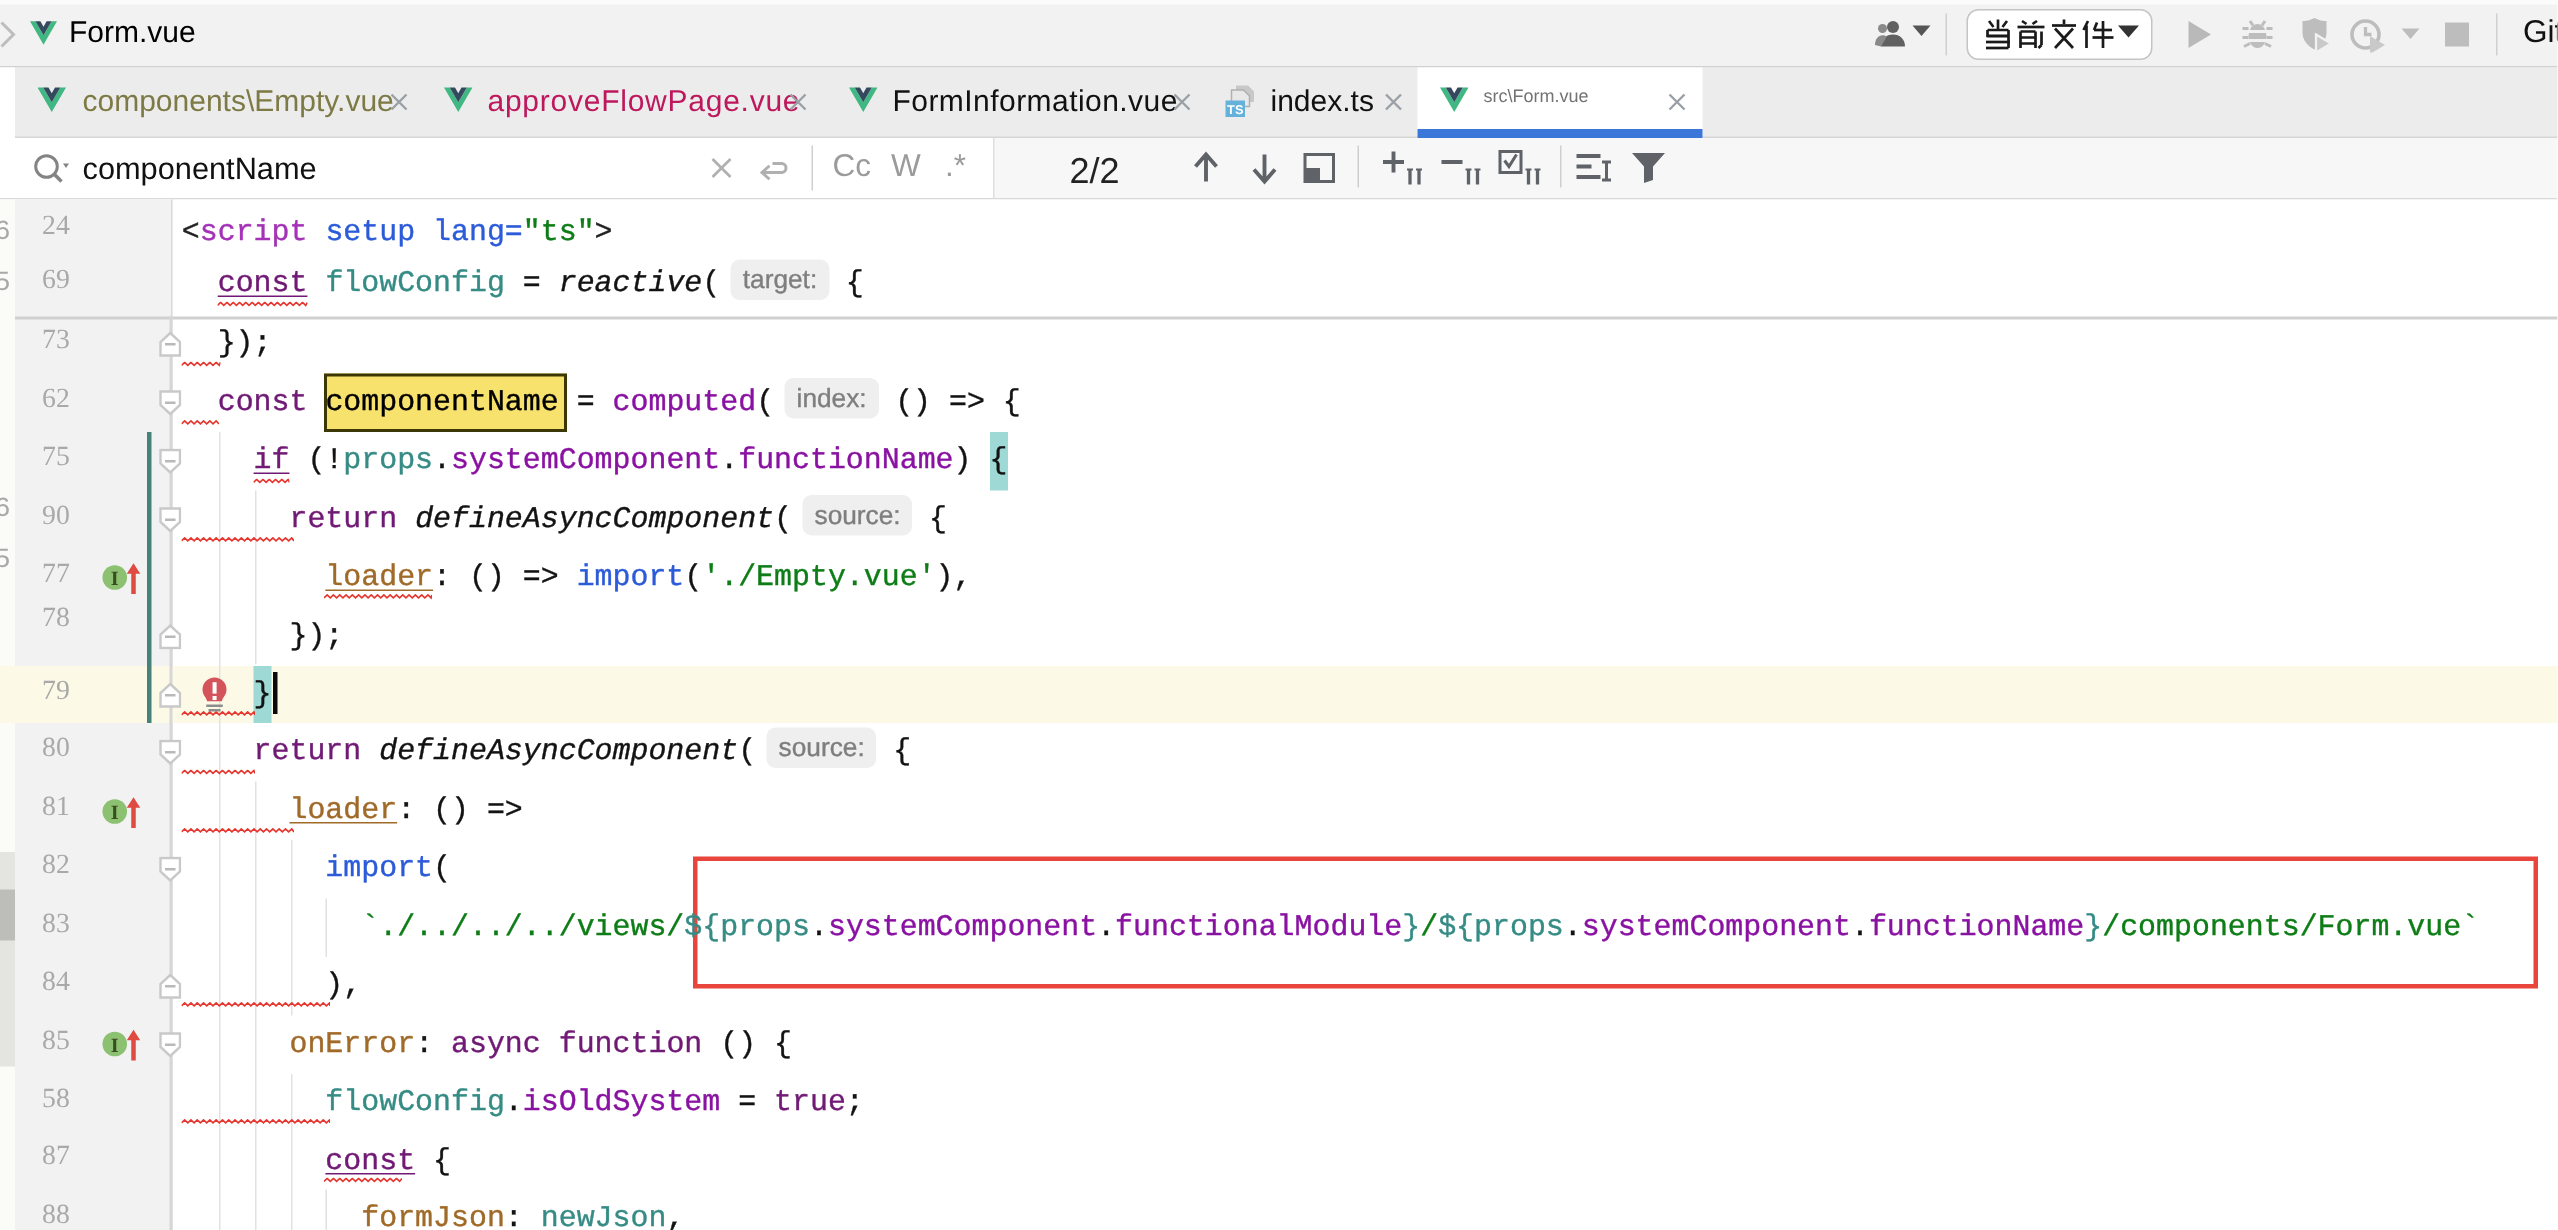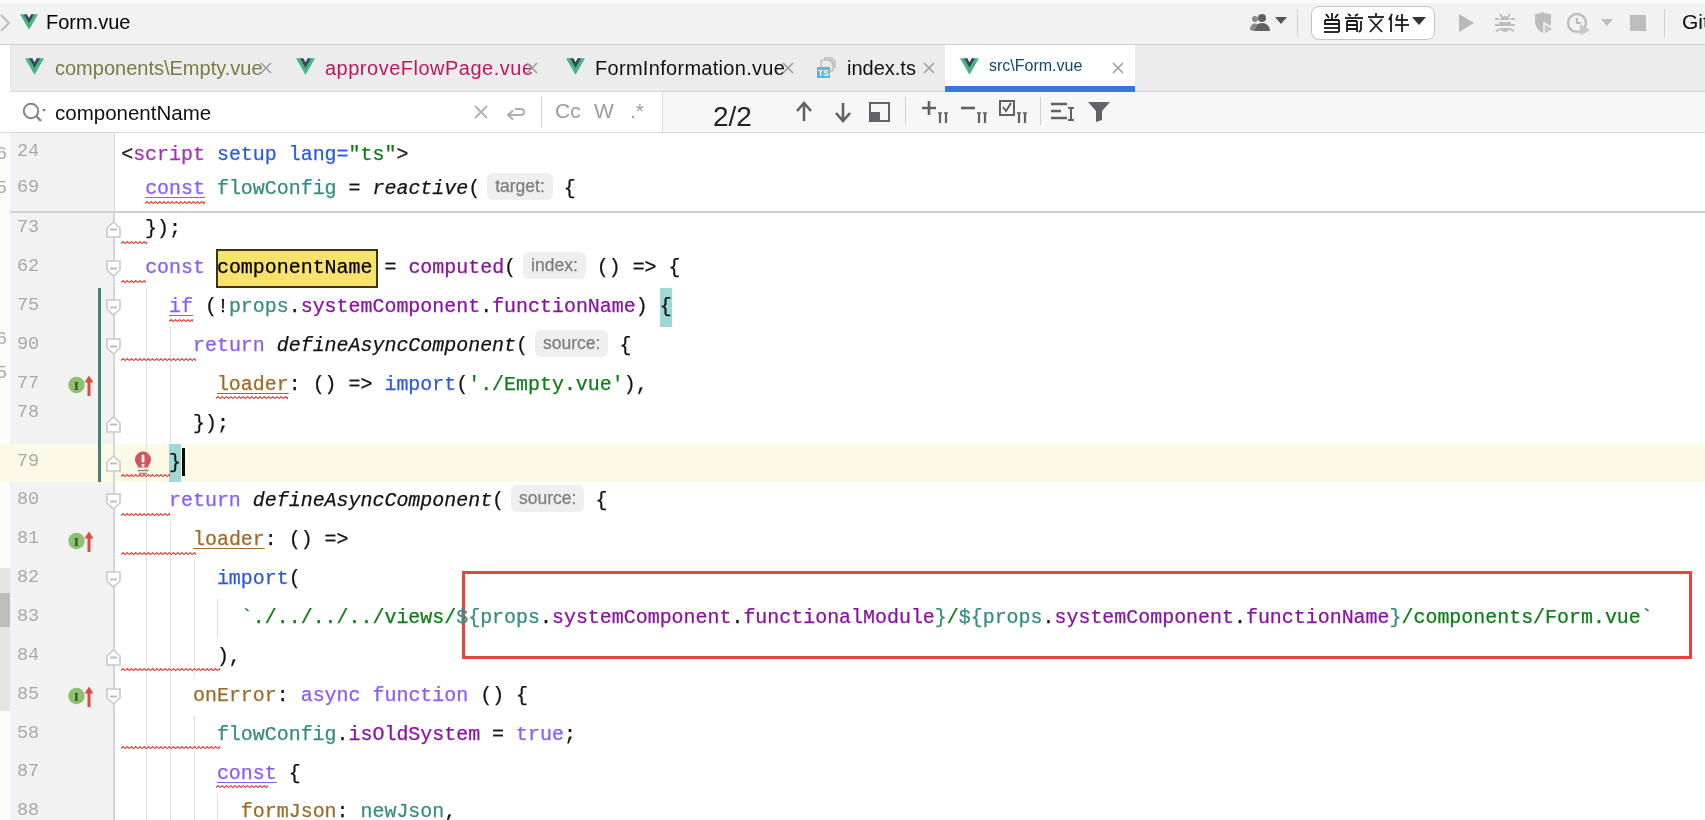--- a/index.html
+++ b/index.html
@@ -2,23 +2,23 @@
 <html><head><meta charset="utf-8"><style>
   * { margin:0; padding:0; box-sizing:border-box; }
   html,body { width:1705px; height:820px; overflow:hidden; }
   body { position:relative; background:#fff; font-family:"Liberation Sans",sans-serif; }
   .abs { position:absolute; }
   #titlebar { left:0; top:0; width:1705px; height:45px; background:#f2f2f2; border-bottom:1px solid #d1d1d1; }
   #tabbar { left:0; top:45px; width:1705px; height:47px; background:#ececec; }
   #searchbar { left:0; top:92px; width:1705px; height:41px; background:#f7f7f7; border-bottom:1px solid #d9d9d9; }
   .sep { position:absolute; width:1px; background:#cfcfcf; }
   #editor { left:0; top:133px; width:1705px; height:687px; background:#fff; }
-  .lnum { position:absolute; width:37px; text-align:center; font-family:Liberation Mono, monospace; font-size:18.5px; color:#a9a9a9; left:9.5px; }
+  .lnum { position:absolute; width:37px; text-align:right; font-family:Liberation Serif, serif; font-size:18.5px; color:#a9a9a9; left:9.5px; }
   .cl { position:absolute; left:121.2px; white-space:pre; font-family:"Liberation Mono",monospace; font-size:19.94px; color:#131313; -webkit-text-stroke:0.25px currentColor; }
-  .k { color:#8b5cf6; }
+  .k { color:#701a75; }
   .b { color:#2c5bd9; }
   .tl { color:#368c85; }
   .pu { color:#8a12a2; }
   .st { color:#0e7d17; }
   .pk { color:#a06a28; }
   .tag { color:#a431b8; }
   .it { font-style:italic; }
   .ul { text-decoration:underline; text-decoration-thickness:1.3px; text-underline-offset:3px; }
   .hint { display:inline-block; font-family:"Liberation Sans",sans-serif; font-size:17.5px; color:#7e7e7e; background:#efefef; border-radius:6px; padding:0 8px; line-height:27px; vertical-align:2px; margin-left:7px; margin-right:11px; }
   .ig { position:absolute; width:1px; background:#e2e2e2; }
@@ -132,21 +132,21 @@
 <div class="abs" style="left:847px;top:12px;font-size:20px;color:#111">index.ts</div>
 <svg class="abs" style="left:922px;top:16px" width="14" height="14" viewBox="0 0 14 14">
       <path d="M2 2 L12 12 M12 2 L2 12" stroke="#9aa0a6" stroke-width="1.6"></path>
     </svg>
 <div class="abs" style="left:945px;top:0;width:190px;height:47px;background:#fff"></div>
 <div class="abs" style="left:945px;top:41px;width:190px;height:6px;background:#3b77d8"></div>
 <svg class="abs" style="left:960px;top:13px" width="19" height="17" viewBox="0 0 20 17.3">
       <polygon points="0,0 4,0 10,10.4 16,0 20,0 10,17.3" fill="#41b883"></polygon>
       <polygon points="4,0 7.7,0 10,4.1 12.3,0 16,0 10,10.4" fill="#35495e"></polygon>
     </svg>
-<div class="abs" style="left:989px;top:12px;font-size:16px;color:#0c4a6e">src\Form.vue</div>
+<div class="abs" style="left:989px;top:12px;font-size:12px;color:#737373">src\Form.vue</div>
 <svg class="abs" style="left:1111px;top:16px" width="14" height="14" viewBox="0 0 14 14">
       <path d="M2 2 L12 12 M12 2 L2 12" stroke="#9aa0a6" stroke-width="1.6"></path>
     </svg>
 </div>
 
 <div id="searchbar" class="abs">
 <div class="abs" style="left:0;top:0;width:663px;height:40px;background:#fff;border-right:1px solid #dedede"></div>
 <svg class="abs" style="left:21px;top:9px" width="28" height="24" viewBox="0 0 28 24">
 <circle cx="10" cy="10" r="7.2" fill="none" stroke="#848484" stroke-width="2"></circle>
 <path d="M15.2 15.2 L20 20" stroke="#848484" stroke-width="2.4"></path>
@@ -157,21 +157,21 @@
       <path d="M3 3 L15 15 M15 3 L3 15" stroke="#b0b0b0" stroke-width="1.8"></path>
     </svg>
 <svg class="abs" style="left:505px;top:9px" width="24" height="22" viewBox="0 0 24 22">
 <path d="M4 14 H16 C20 14 20 8 16 8 H10" fill="none" stroke="#b0b0b0" stroke-width="2"></path>
 <path d="M8 9.5 L3 14 L8 18.5" fill="none" stroke="#b0b0b0" stroke-width="2"></path>
     </svg>
 <div class="sep" style="left:541px;top:5px;height:30px"></div>
 <div class="abs" style="left:555px;top:7px;font-size:21px;color:#9b9b9b">Cc</div>
 <div class="abs" style="left:594px;top:7px;font-size:21px;color:#9b9b9b">W</div>
 <div class="abs" style="left:630px;top:7px;font-size:21px;color:#9b9b9b">.*</div>
-<div class="abs" style="left:713px;top:9px;font-size:28px;color:#222">2/2</div>
+<div class="abs" style="left:713px;top:9px;font-size:24px;color:#222">2/2</div>
 <svg class="abs" style="left:793px;top:8px" width="22" height="24" viewBox="0 0 22 24">
 <path d="M11 21 V4 M4 11 L11 3 L18 11" fill="none" stroke="#5f6368" stroke-width="2.6"></path>
     </svg>
 <svg class="abs" style="left:832px;top:8px" width="22" height="24" viewBox="0 0 22 24">
 <path d="M11 3 V20 M4 13 L11 21 L18 13" fill="none" stroke="#5f6368" stroke-width="2.6"></path>
     </svg>
 <svg class="abs" style="left:868px;top:9px" width="24" height="22" viewBox="0 0 24 22">
 <rect x="2" y="2" width="19" height="18" fill="none" stroke="#5f6368" stroke-width="2"></rect>
 <rect x="2" y="11" width="10" height="9" fill="#5f6368"></rect>
     </svg>

